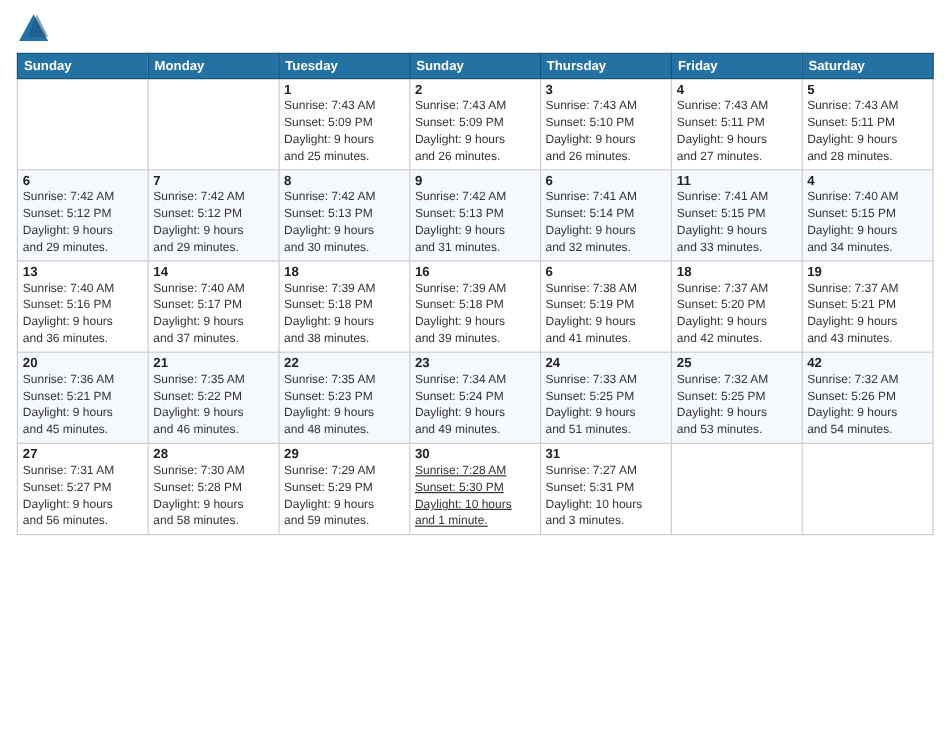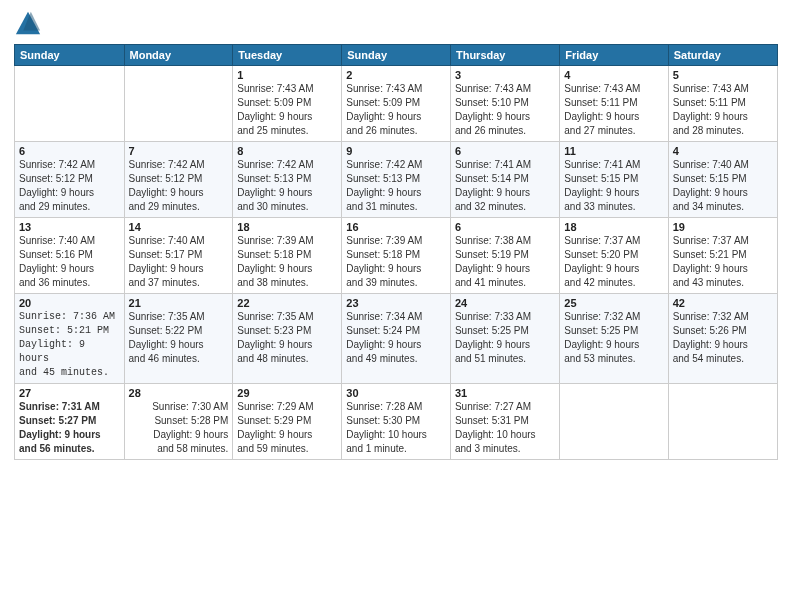--- a/index.html
+++ b/index.html
@@ -272,21 +272,21 @@
             <span class="day-num">19</span>
             <div class="cell-text" style="white-space: pre-line;">Sunrise: 7:37 AM
 Sunset: 5:21 PM
 Daylight: 9 hours
 and 43 minutes.</div>
           </td>
         </tr>
         <tr>
           <td>
             <span class="day-num">20</span>
-            <div class="cell-text" style="white-space: pre-line; font-family: Liberation Mono, monospace;">Sunrise: 7:36 AM
+            <div class="cell-text" style="white-space: pre-line;">Sunrise: 7:36 AM
 Sunset: 5:21 PM
 Daylight: 9 hours
 and 45 minutes.</div>
           </td>
           <td>
             <span class="day-num">21</span>
             <div class="cell-text" style="white-space: pre-line;">Sunrise: 7:35 AM
 Sunset: 5:22 PM
 Daylight: 9 hours
 and 46 minutes.</div>
@@ -323,42 +323,42 @@
             <span class="day-num">42</span>
             <div class="cell-text" style="white-space: pre-line;">Sunrise: 7:32 AM
 Sunset: 5:26 PM
 Daylight: 9 hours
 and 54 minutes.</div>
           </td>
         </tr>
         <tr>
           <td>
             <span class="day-num">27</span>
-            <div class="cell-text" style="white-space: pre-line; font-weight: bold;">Sunrise: 7:31 AM
+            <div class="cell-text" style="white-space: pre-line;">Sunrise: 7:31 AM
 Sunset: 5:27 PM
 Daylight: 9 hours
 and 56 minutes.</div>
           </td>
           <td>
             <span class="day-num">28</span>
-            <div class="cell-text" style="white-space: pre-line; text-align: right;">Sunrise: 7:30 AM
+            <div class="cell-text" style="white-space: pre-line;">Sunrise: 7:30 AM
 Sunset: 5:28 PM
 Daylight: 9 hours
 and 58 minutes.</div>
           </td>
           <td>
             <span class="day-num">29</span>
             <div class="cell-text" style="white-space: pre-line;">Sunrise: 7:29 AM
 Sunset: 5:29 PM
 Daylight: 9 hours
 and 59 minutes.</div>
           </td>
           <td>
             <span class="day-num">30</span>
-            <div class="cell-text" style="white-space: pre-line;">Sunrise: 7:28 AM
+            <div class="cell-text" style="white-space: pre-line; text-decoration: underline;">Sunrise: 7:28 AM
 Sunset: 5:30 PM
 Daylight: 10 hours
 and 1 minute.</div>
           </td>
           <td>
             <span class="day-num">31</span>
             <div class="cell-text" style="white-space: pre-line;">Sunrise: 7:27 AM
 Sunset: 5:31 PM
 Daylight: 10 hours
 and 3 minutes.</div>

